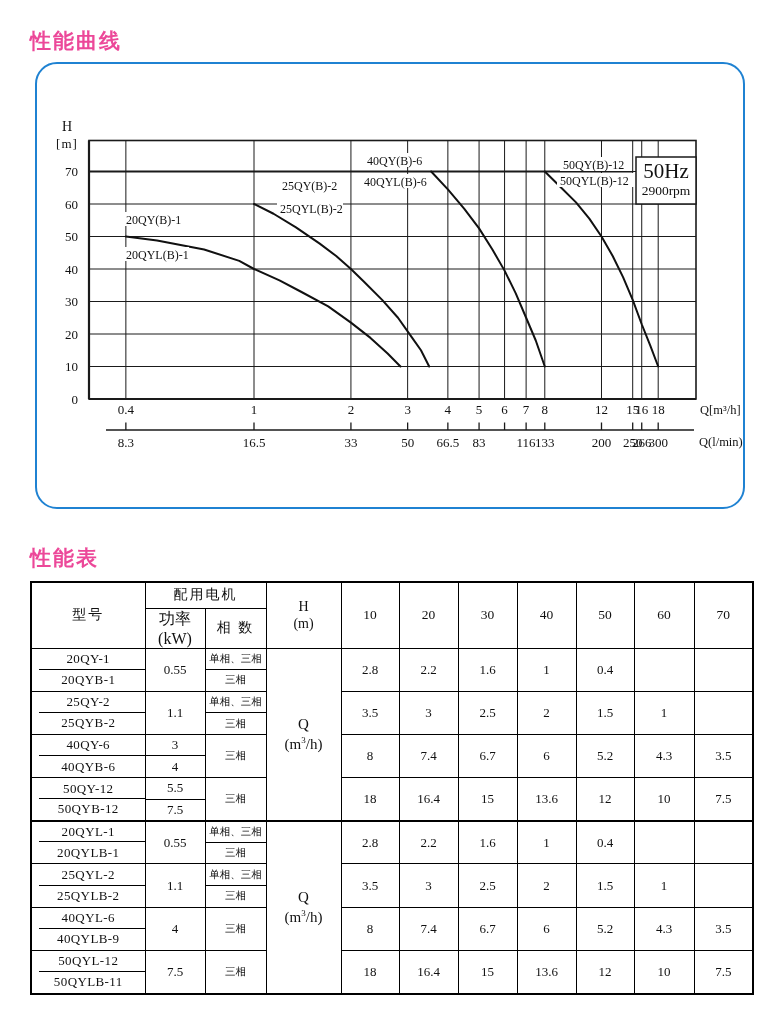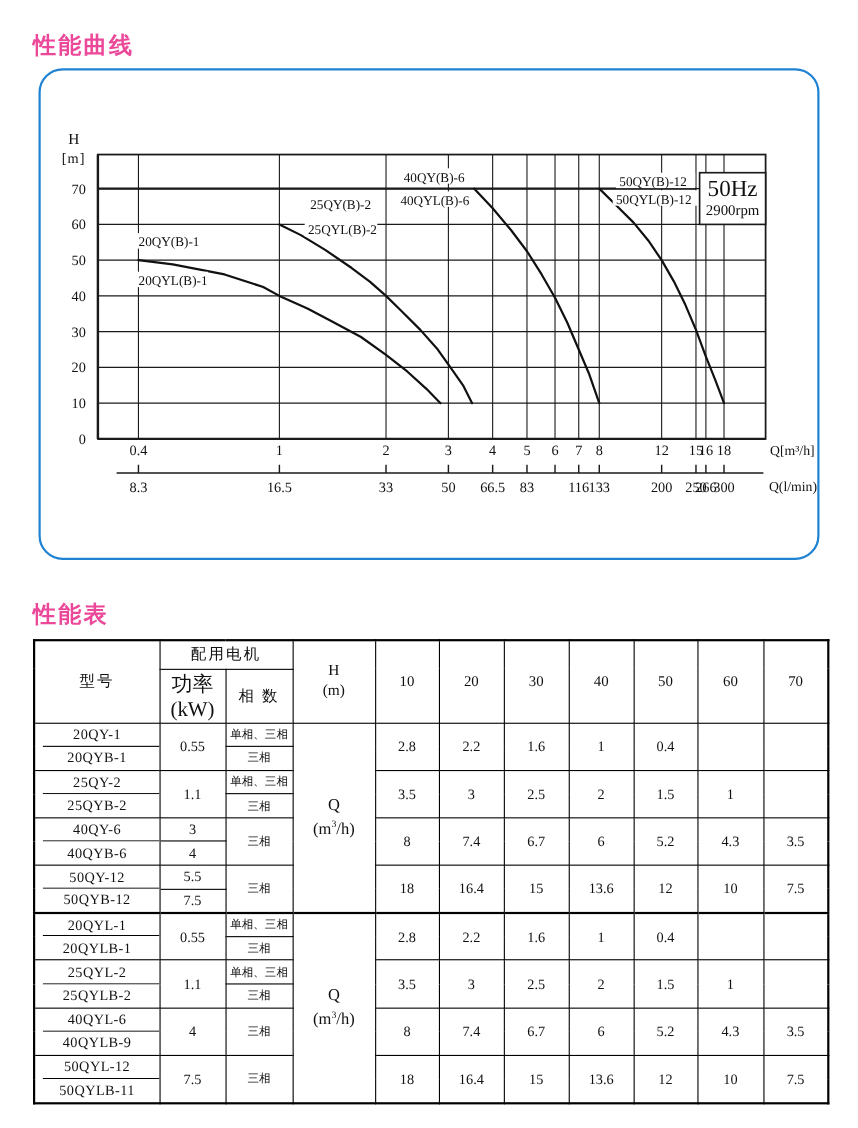--- a/index.html
+++ b/index.html
@@ -160,21 +160,21 @@
         <th rowspan="2" class="hm">H<br>(m)</th>
         <th rowspan="2" class="num-head">10</th>
         <th rowspan="2" class="num-head">20</th>
         <th rowspan="2" class="num-head">30</th>
         <th rowspan="2" class="num-head">40</th>
         <th rowspan="2" class="num-head">50</th>
         <th rowspan="2" class="num-head">60</th>
         <th rowspan="2" class="num-head">70</th>
       </tr>
       <tr style="height: 30px;">
-        <th style="letter-spacing:0;font-size:19px">功率(kW)</th>
+        <th style="letter-spacing:0;font-size:16px">功率(kW)</th>
         <th>相 数</th>
       </tr>
     </thead>
     <tbody>
       <tr style="height: 21.6px;">
         <td class="model m-top">20QY-1</td>
         <td rowspan="2" class="num">0.55</td>
         <td class="phase">单相、三相</td>
         <td rowspan="8" class="qunit">Q<br>(m<sup>3</sup>/h)</td>
         <td rowspan="2" class="num">2.8</td>

